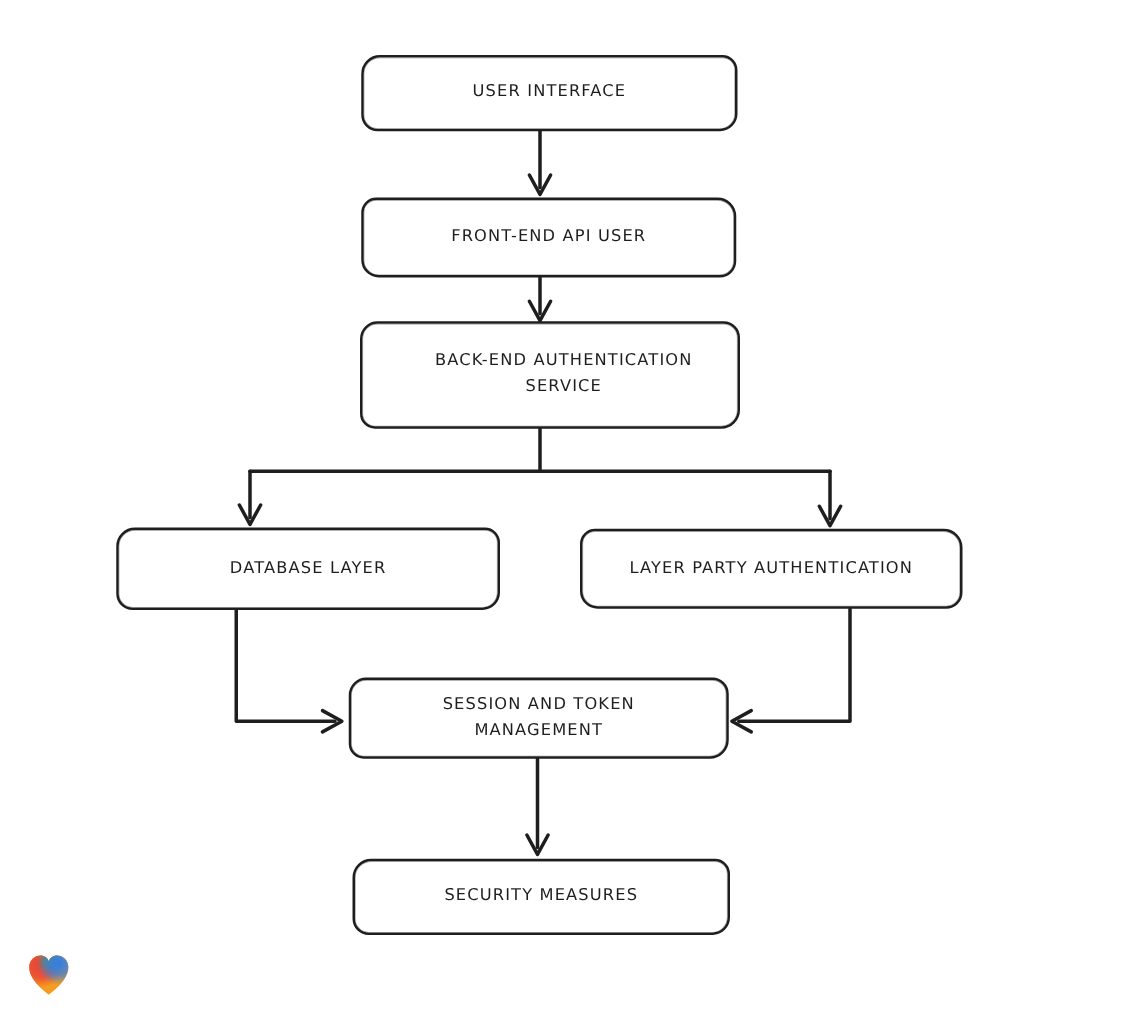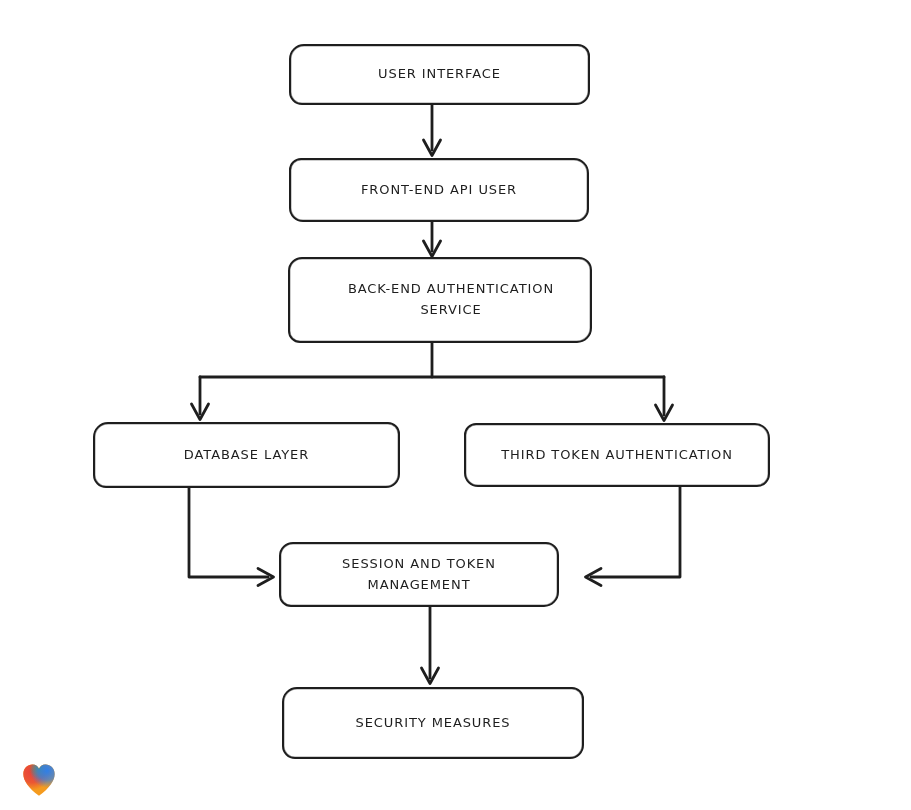--- a/index.html
+++ b/index.html
@@ -103,26 +103,26 @@
 
   <div class="node r1" style="left:277px; top:44px;  width:301px; height:61px;">USER INTERFACE</div>
 
   <div class="node r2" style="left:277px; top:158px; width:300px; height:64px;">FRONT-END API USER</div>
 
   <div class="node r3" style="left:276px; top:257px; width:304px; height:86px;padding-left:22px;">BACK-END AUTHENTICATION
 SERVICE</div>
 
   <div class="node r1" style="left:81px;  top:422px; width:307px; height:66px;">DATABASE LAYER</div>
 
-  <div class="node r2" style="left:452px; top:423px; width:306px; height:64px;">THIRD TOKEN AUTHENTICATION</div>
+  <div class="node r2" style="left:452px; top:423px; width:306px; height:64px;">LAYER PARTY AUTHENTICATION</div>
 
-  <div class="node r3" style="left:267px; top:542px; width:280px; height:65px;">SESSION AND TOKEN
+  <div class="node r3" style="left:267px; top:542px; width:304px; height:65px;">SESSION AND TOKEN
 MANAGEMENT</div>
 
-  <div class="node r1" style="left:270px; top:687px; width:302px; height:72px;">SECURITY MEASURES</div>
+  <div class="node r1" style="left:270px; top:687px; width:302px; height:61px;">SECURITY MEASURES</div>
 
   <svg class="logo" viewBox="0 0 40 40" xmlns="http://www.w3.org/2000/svg">
     <defs>
       <radialGradient id="gRed" cx="0.28" cy="0.22" r="0.60">
         <stop offset="0%" stop-color="#e8403a" stop-opacity="1"></stop>
         <stop offset="60%" stop-color="#e8403a" stop-opacity="0.75"></stop>
         <stop offset="100%" stop-color="#e8403a" stop-opacity="0"></stop>
       </radialGradient>
       <radialGradient id="gGreen" cx="0.52" cy="0.14" r="0.34">
         <stop offset="0%" stop-color="#3fae3f" stop-opacity="0.9"></stop>

